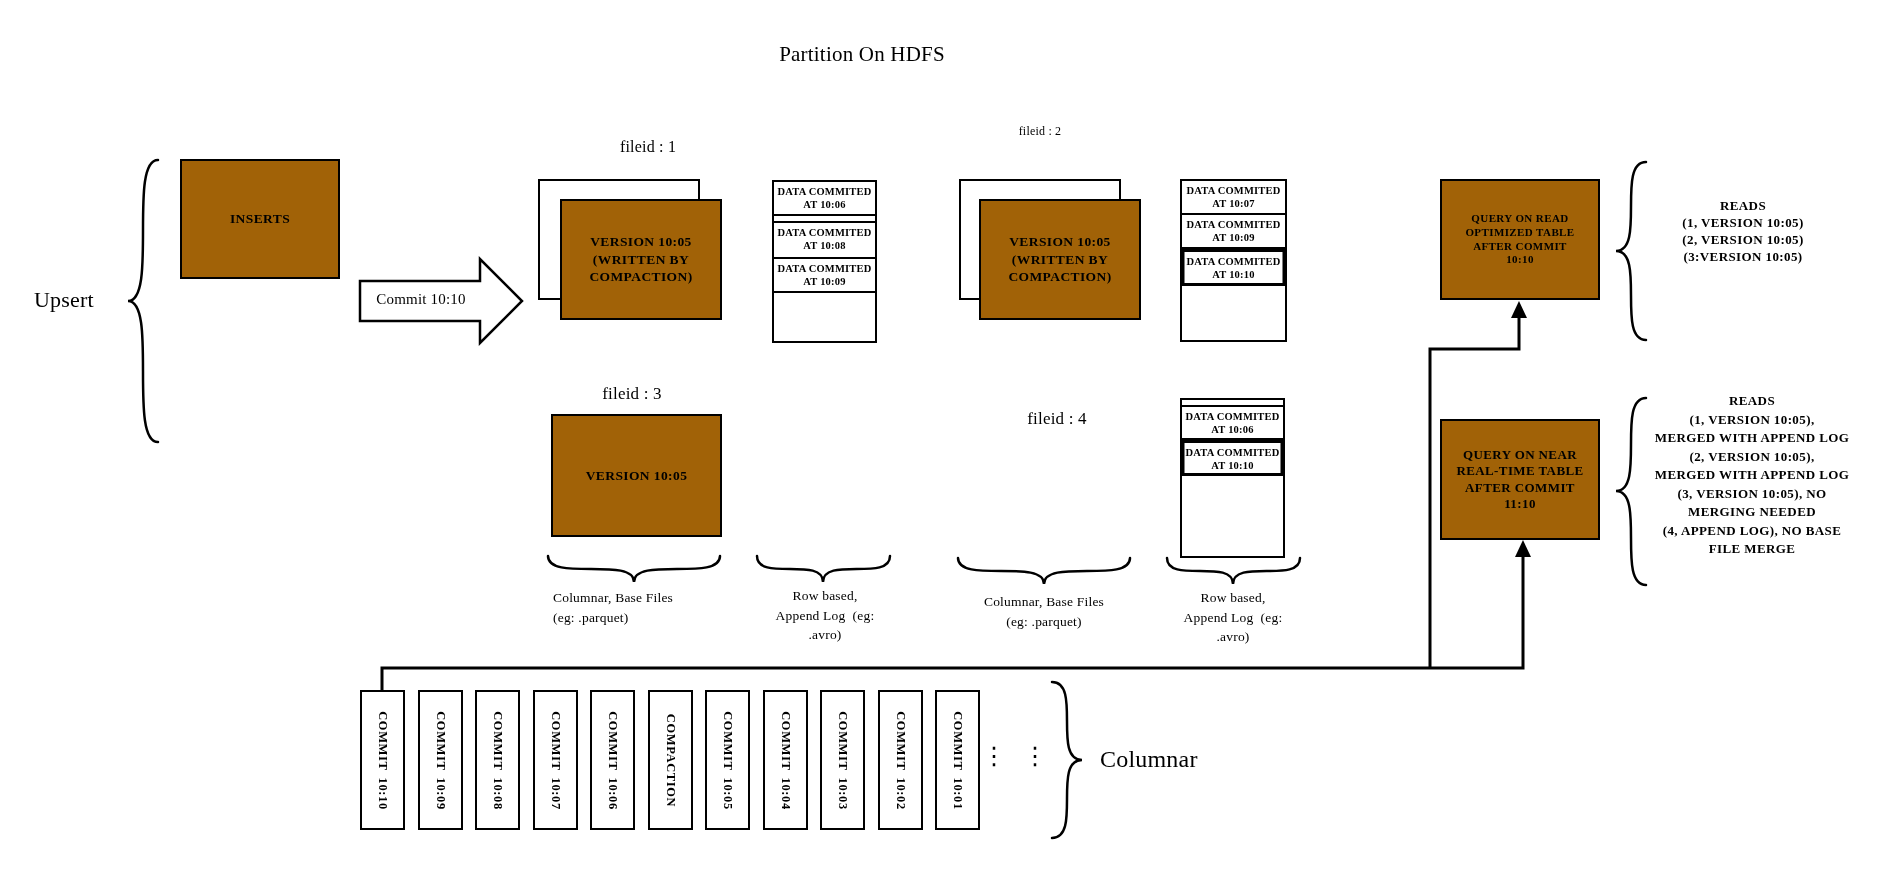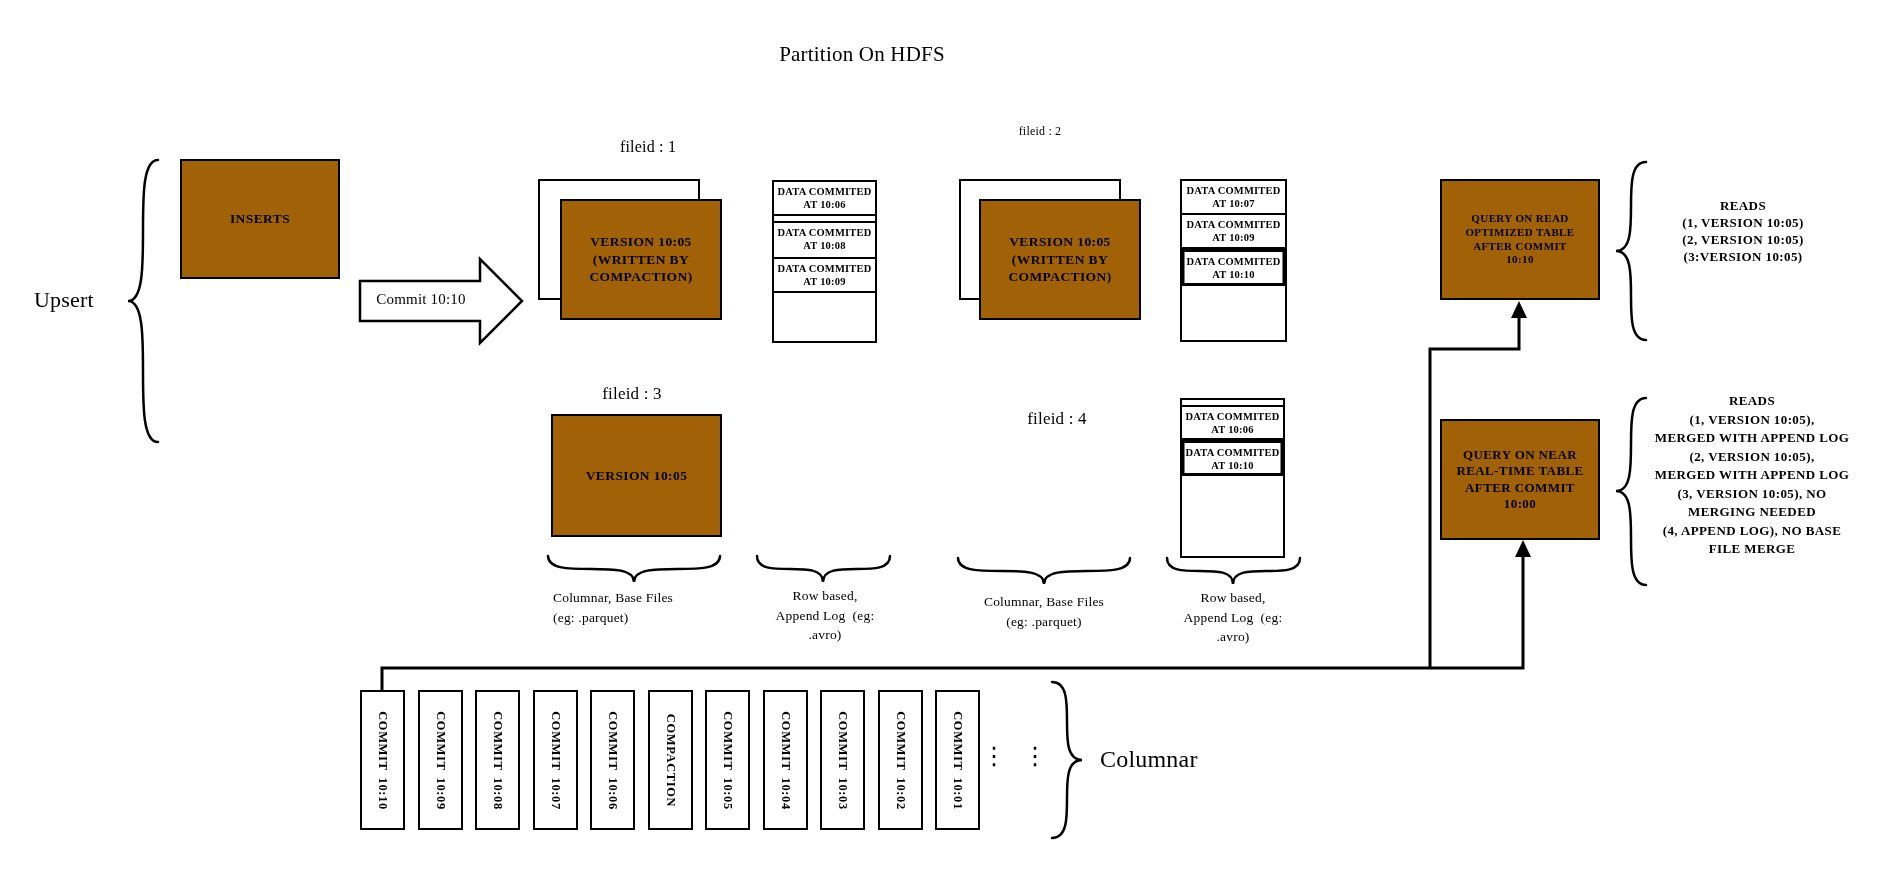--- a/index.html
+++ b/index.html
@@ -130,21 +130,21 @@
   </div>
   <div class="abs ml ctr comic" style="left:1648px;top:197px;width:190px;font-size:13px;line-height:17px;">READS
 (1, VERSION 10:05)
 (2, VERSION 10:05)
 (3:VERSION 10:05)</div>
 
   <div class="box" style="left:1440px;top:419px;width:160px;height:121px;border-width:2.5px;">
     <span class="comic ml" style="font-size:13px;line-height:1.25;">QUERY ON NEAR
 REAL-TIME TABLE
 AFTER COMMIT
-10:00</span>
+11:10</span>
   </div>
   <div class="abs ml ctr comic" style="left:1642px;top:392px;width:220px;font-size:13px;line-height:18.5px;">READS
 (1, VERSION 10:05),
 MERGED WITH APPEND LOG
 (2, VERSION 10:05),
 MERGED WITH APPEND LOG
 (3, VERSION 10:05), NO
 MERGING NEEDED
 (4, APPEND LOG), NO BASE
 FILE MERGE</div>

